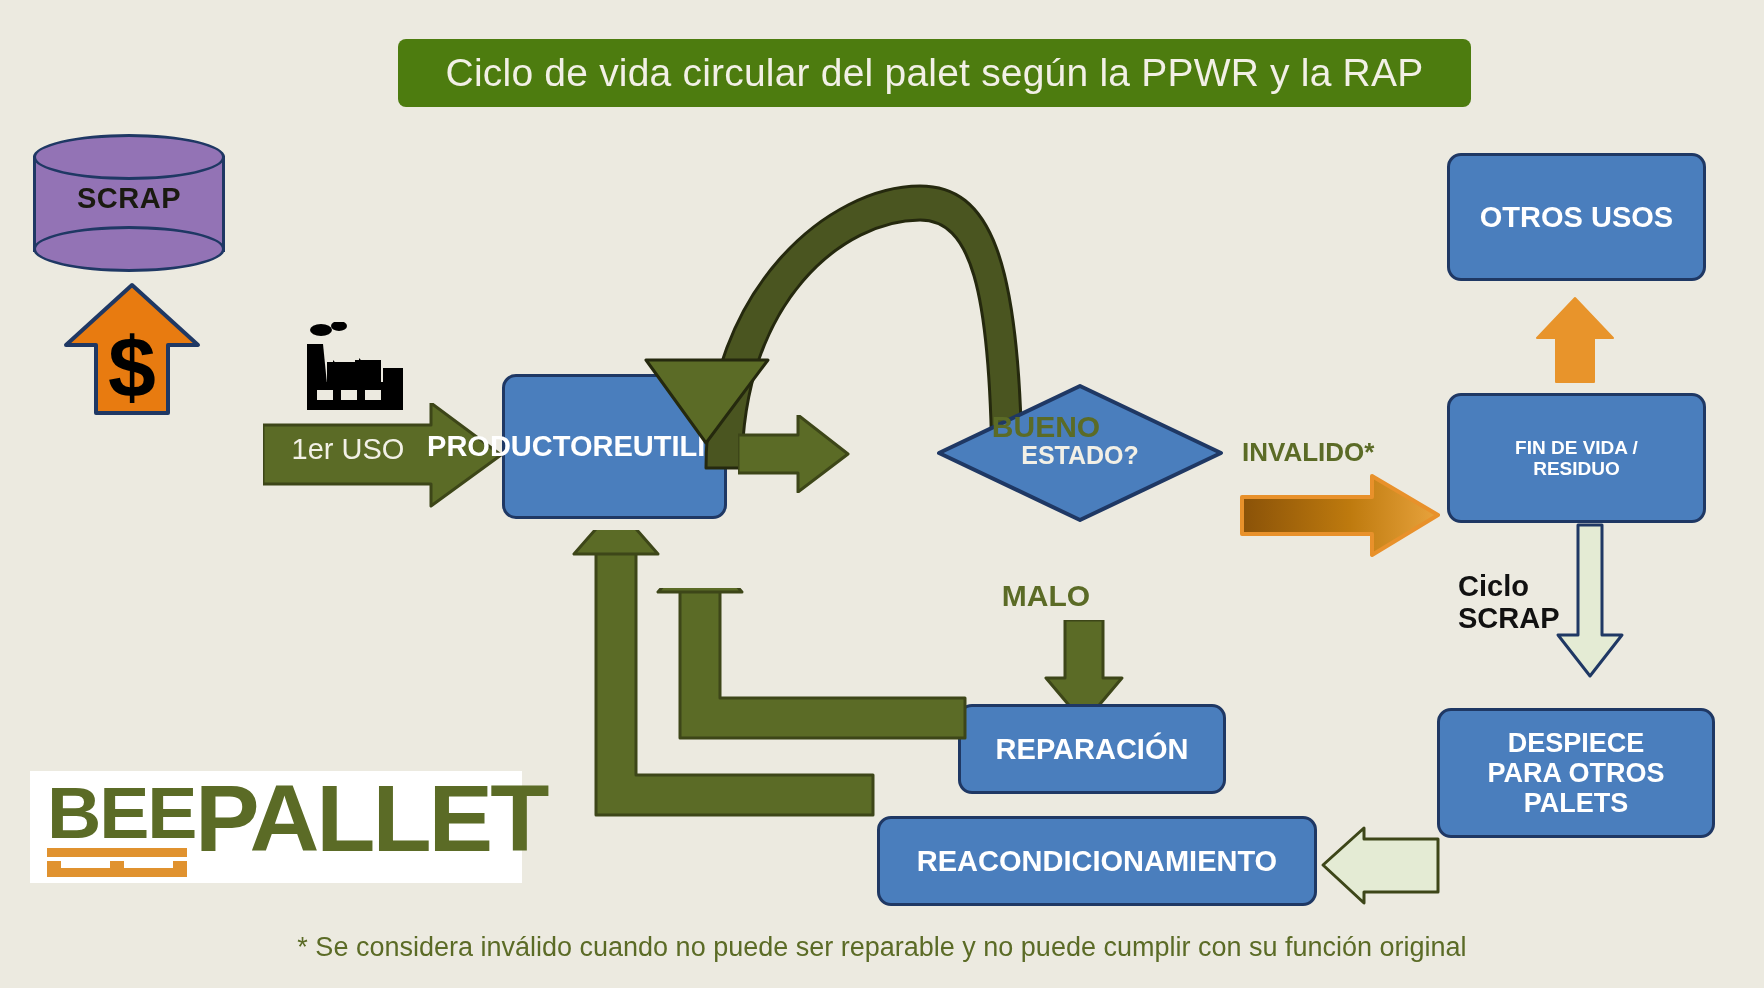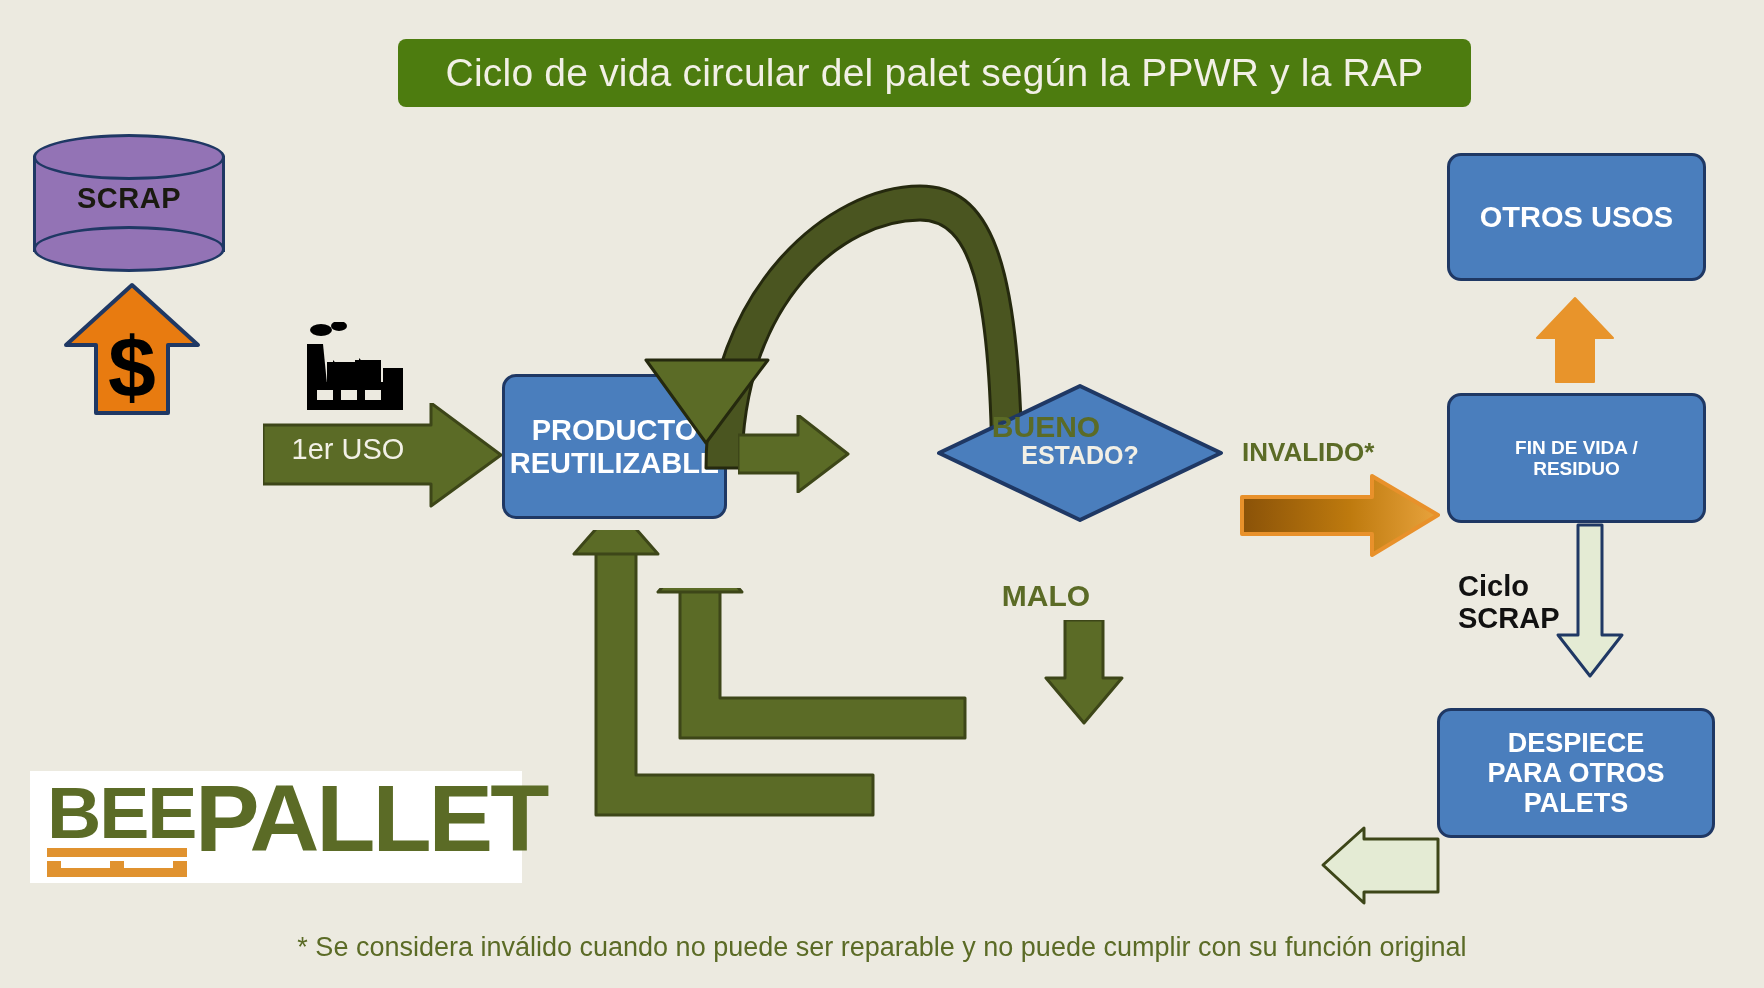--- a/index.html
+++ b/index.html
@@ -174,21 +174,21 @@
     <rect x="18" y="68" width="16" height="10" fill="#ECEAE0"></rect>
     <rect x="42" y="68" width="16" height="10" fill="#ECEAE0"></rect>
     <rect x="66" y="68" width="16" height="10" fill="#ECEAE0"></rect>
   </svg>
 
   <svg class="abs" style="left:263px; top:403px;" width="240" height="105" viewBox="0 0 240 105">
     <polygon points="0,22 168,22 168,0 238,52 168,103 168,81 0,81" fill="#5B6B26" stroke="#3D4618" stroke-width="3" stroke-linejoin="round"></polygon>
   </svg>
   <div class="abs" style="left:263px; top:433px; width:170px; text-align:center; color:#F2F0E6; font-size:29px;">1er USO</div>
 
-  <div class="abs bluebox" style="left:502px; top:374px; width:225px; height:145px; font-size:29px; flex-direction:column;">
+  <div class="abs bluebox" style="left:502px; top:374px; width:225px; height:145px; font-size:29px; flex-direction:row;">
     <span>PRODUCTO</span>
     <span>REUTILIZABLE</span>
   </div>
 
   <svg class="abs" style="left:590px; top:168px;" width="440" height="305" viewBox="0 0 440 305">
     <path d="M 116,300 C 116,120 240,18 330,18 C 400,18 430,90 432,300
              L 402,300 C 400,118 380,52 330,52 C 255,52 152,132 152,300 Z" fill="#4A5520" stroke="#25290E" stroke-width="3" stroke-linejoin="round"></path>
     <polygon points="56,132 178,132 116,215" fill="#5B6B26" stroke="#25290E" stroke-width="3" stroke-linejoin="round" transform="translate(0,60)"></polygon>
   </svg>
 
@@ -247,21 +247,27 @@
   <div class="abs bluebox" style="left:1437px; top:708px; width:278px; height:130px; font-size:27px; flex-direction:column;">
     <span>DESPIECE</span>
     <span>PARA OTROS</span>
     <span>PALETS</span>
   </div>
 
   <svg class="abs" style="left:1320px; top:826px;" width="120" height="80" viewBox="0 0 120 80">
     <polygon points="118,13 44,13 44,2 3,39 44,77 44,66 118,66" fill="#E4EBD4" stroke="#3D4618" stroke-width="3" stroke-linejoin="round"></polygon>
   </svg>
 
-
+  <div class="abs bluebox" style="left:958px; top:704px; width:268px; height:90px; font-size:29px;">
+    <span>REPARACIÓN</span>
+  </div>
+
+  <div class="abs bluebox" style="left:877px; top:816px; width:440px; height:90px; font-size:29px;">
+    <span>REACONDICIONAMIENTO</span>
+  </div>
 
   <svg class="abs" style="left:612px; top:588px;" width="360" height="170" viewBox="0 0 360 170">
     <polygon points="68,0 108,0 108,110 353,110 353,150 68,150" fill="#5B6B26" stroke="#3D4618" stroke-width="3" stroke-linejoin="round"></polygon>
     <polygon points="46,48 130,48 88,0" fill="#5B6B26" stroke="#3D4618" stroke-width="3" stroke-linejoin="round" transform="translate(0,-44)"></polygon>
   </svg>
 
   <svg class="abs" style="left:555px; top:530px;" width="320" height="300" viewBox="0 0 320 300">
     <polygon points="41,22 81,22 81,245 318,245 318,285 41,285" fill="#5B6B26" stroke="#3D4618" stroke-width="3" stroke-linejoin="round"></polygon>
     <polygon points="19,70 103,70 61,22" fill="#5B6B26" stroke="#3D4618" stroke-width="3" stroke-linejoin="round" transform="translate(0,-46)"></polygon>
   </svg>

